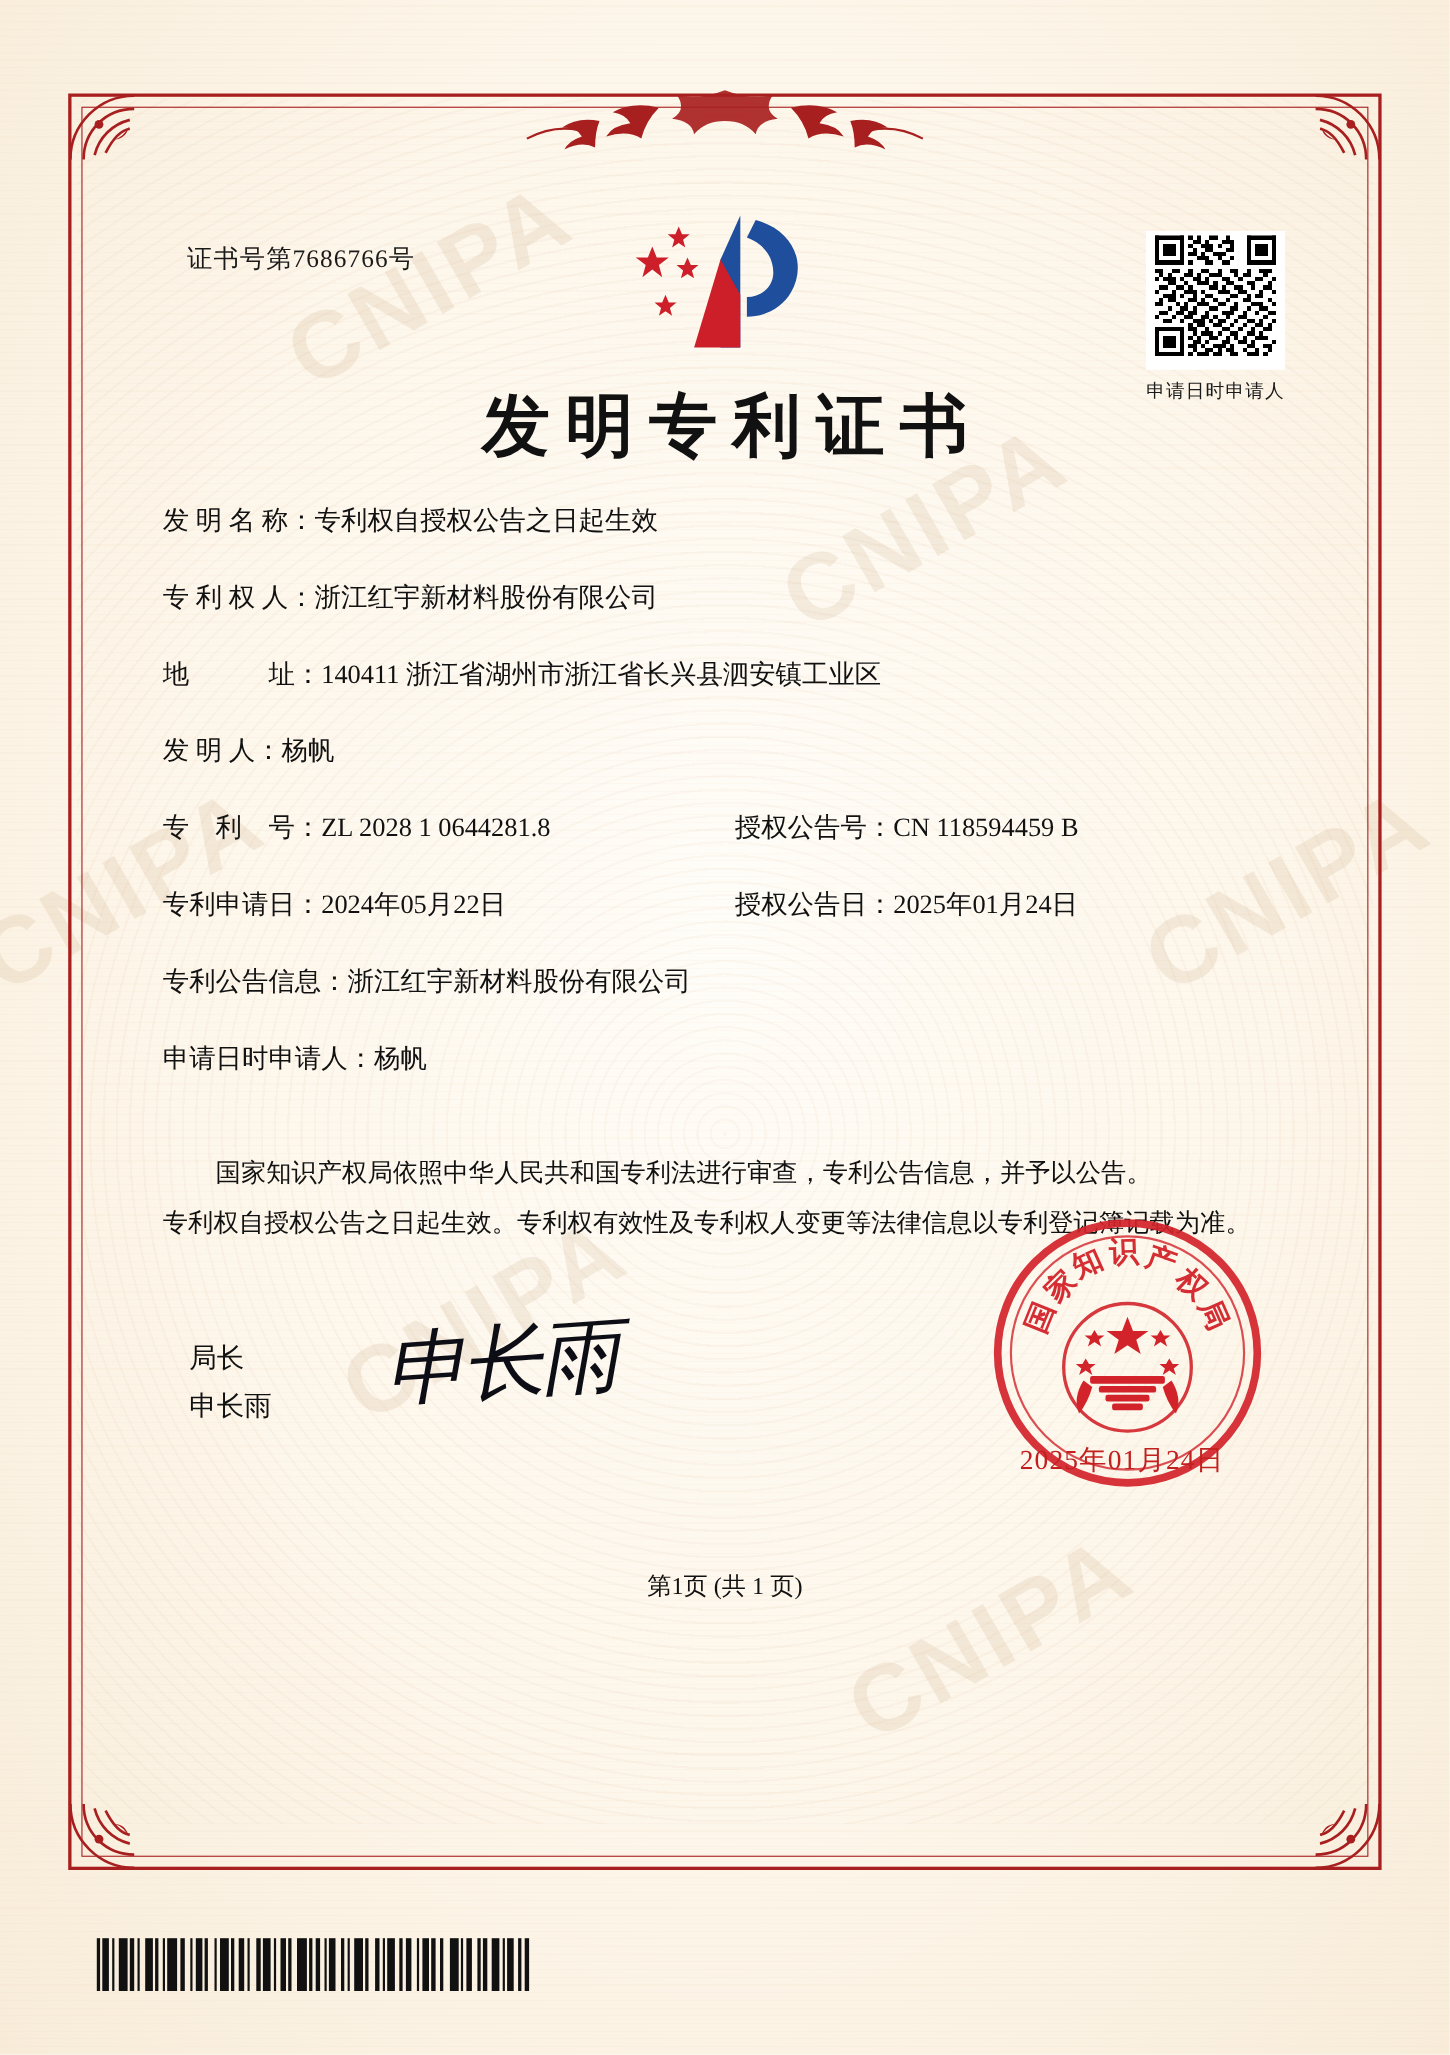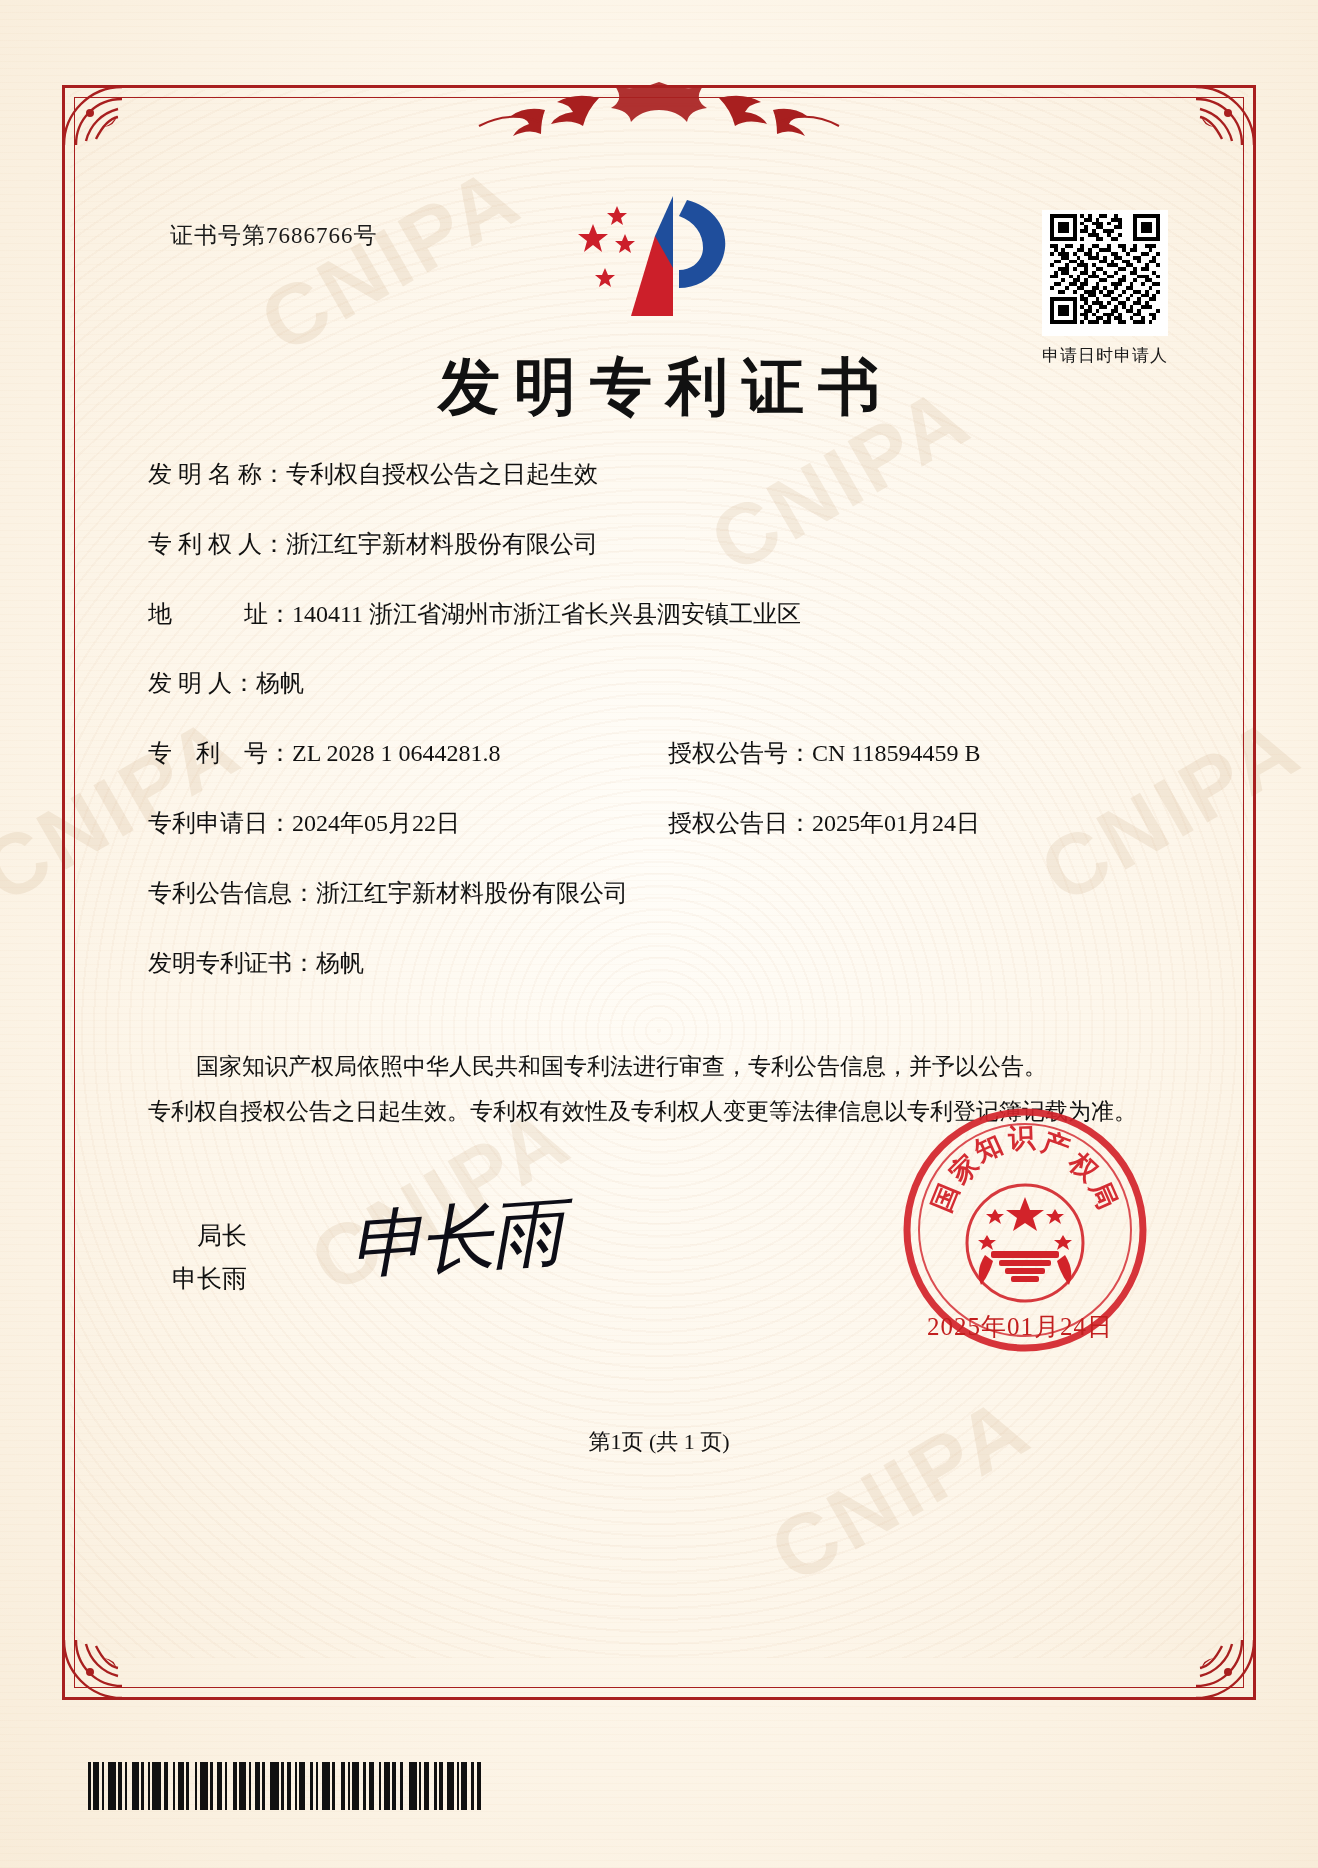--- a/index.html
+++ b/index.html
@@ -174,21 +174,20 @@
   .statement .indent { text-indent: 48px; }
 
   
   .sign-block {
     position: absolute;
     left: 62px;
     top: 1085px;
     font-size: 25px;
     line-height: 1.7;
     color: #111;
-    text-align: right;
   }
   .signature {
     position: absolute;
     left: 240px;
     top: 1060px;
     font-size: 74px;
     color: #0d0d16;
     font-family: "DejaVu Serif", serif;
     font-style: italic;
     transform: rotate(-4deg);
@@ -583,21 +582,21 @@
         <span class="col2">
           <span class="lbl">授权公告日：</span><span class="val">2025年01月24日</span>
         </span>
       </div>
 
       <div class="field-row">
         <span class="lbl">专利公告信息：</span><span class="val">浙江红宇新材料股份有限公司</span>
       </div>
 
       <div class="field-row">
-        <span class="lbl">发明专利证书：</span><span class="val">杨帆</span>
+        <span class="lbl">申请日时申请人：</span><span class="val">杨帆</span>
       </div>
     </div>
 
     <div class="statement">
       <p class="indent">国家知识产权局依照中华人民共和国专利法进行审查，专利公告信息，并予以公告。</p>
       <p>专利权自授权公告之日起生效。专利权有效性及专利权人变更等法律信息以专利登记簿记载为准。</p>
     </div>
 
     <div class="sign-block">
       <div>局长</div>

